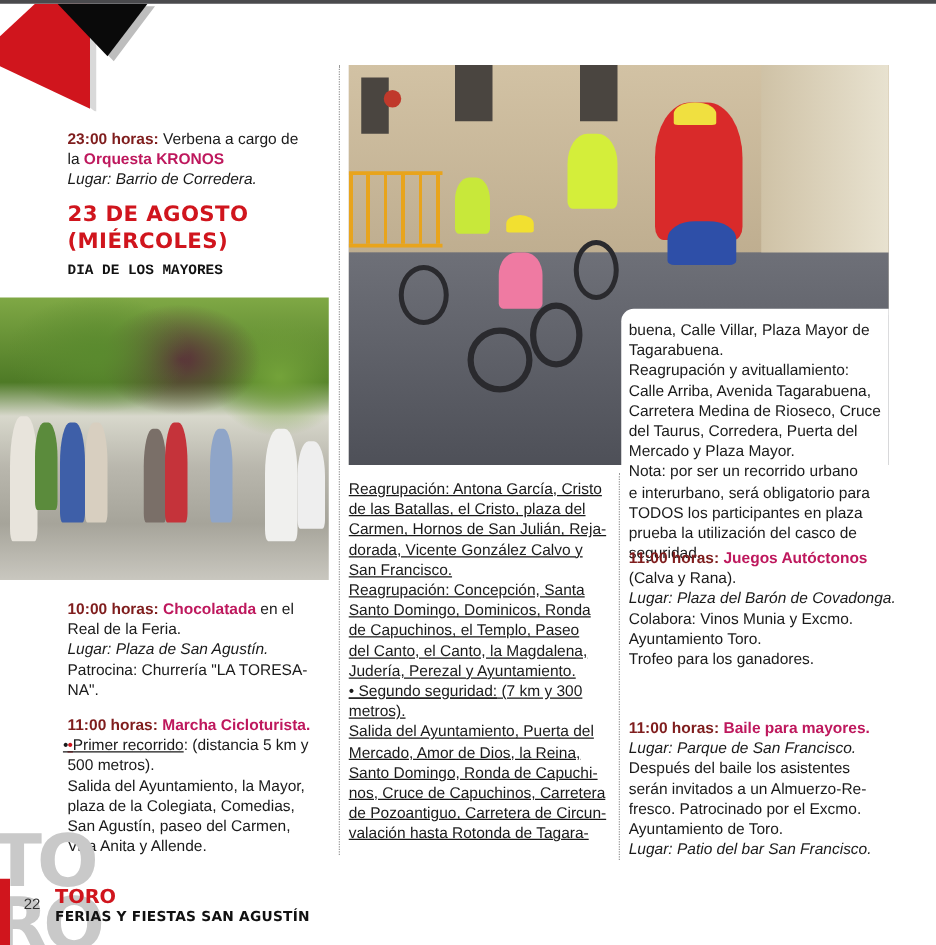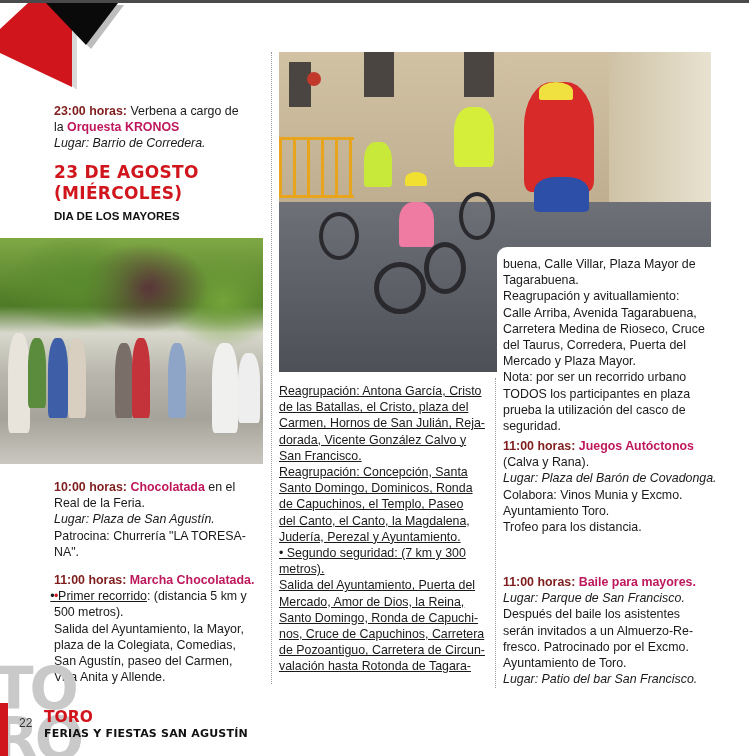--- a/index.html
+++ b/index.html
@@ -20,21 +20,21 @@
   .it { font-style: italic; }
   .ul { text-decoration: underline; }
 
   .date-head {
     position: absolute; left: 54px; top: 162px;
     font-family: "DejaVu Sans", sans-serif; font-weight: bold;
     color: #d0151d; font-size: 17px; line-height: 21px; letter-spacing: 0.3px;
   }
   .day-sub {
     position: absolute; left: 54px; top: 210px;
-    font-family: Liberation Sans, sans-serif; font-weight: bold; font-size: 11.5px; color: #111;
+    font-family: Liberation Mono, monospace; font-weight: bold; font-size: 11.5px; color: #111;
   }
 
   .dots-v {
     position: absolute; width: 0; border-left: 1px dotted #9a9a9a;
   }
 
   .photo { position: absolute; overflow: hidden; }
   .photo-left {
     left: 0; top: 238px; width: 263px; height: 226px;
     background:
@@ -116,21 +116,21 @@
 
 <div class="col" style="left:54px; top:479px; width:215px;">
   <p><span class="b">10:00 horas:</span> <span class="red">Chocolatada</span><span> en el</span></p>
   <p>Real de la Feria.</p>
   <p class="it">Lugar: Plaza de San Agustín.</p>
   <p>Patrocina: Churrería "LA TORESA-</p>
   <p>NA".</p>
 </div>
 
 <div class="col" style="left:54px; top:572px; width:215px;">
-  <p><span class="b">11:00 horas:</span> <span class="red">Marcha Chocolatada.</span></p>
+  <p><span class="b">11:00 horas:</span> <span class="red">Marcha Cicloturista.</span></p>
   <p><span class="red ul" style="font-weight:normal;color:#d0151d;">•</span><span class="ul" style="margin-left:-8px;">• Primer recorrido</span><span>: (distancia 5 km y</span></p>
   <p>500 metros).</p>
   <p>Salida del Ayuntamiento, la Mayor,</p>
   <p>plaza de la Colegiata, Comedias,</p>
   <p>San Agustín, paseo del Carmen,</p>
   <p>Villa Anita y Allende.</p>
 </div>
 
 <div class="photo photo-right">
   <div style="position:absolute; left:0; top:0; width:100%; height:150px; background:linear-gradient(180deg,#d2c2a4,#bfae90);"></div>
@@ -178,32 +178,33 @@
 
 <div class="col" style="left:503px; top:256px; width:210px;">
   <p>buena, Calle Villar, Plaza Mayor de</p>
   <p>Tagarabuena.</p>
   <p>Reagrupación y avituallamiento:</p>
   <p>Calle Arriba, Avenida Tagarabuena,</p>
   <p>Carretera Medina de Rioseco, Cruce</p>
   <p>del Taurus, Corredera, Puerta del</p>
   <p>Mercado y Plaza Mayor.</p>
   <p>Nota: por ser un recorrido urbano</p>
+  <p>e interurbano, será obligatorio para</p>
   <p>TODOS los participantes en plaza</p>
   <p>prueba la utilización del casco de</p>
   <p>seguridad.</p>
 </div>
 
 <div class="col" style="left:503px; top:438px; width:215px;">
   <p><span class="b">11:00 horas:</span> <span class="red">Juegos Autóctonos</span></p>
   <p>(Calva y Rana).</p>
   <p class="it">Lugar: Plaza del Barón de Covadonga.</p>
   <p>Colabora: Vinos Munia y Excmo.</p>
   <p>Ayuntamiento Toro.</p>
-  <p>Trofeo para los distancia.</p>
+  <p>Trofeo para los ganadores.</p>
 </div>
 
 <div class="col" style="left:503px; top:574px; width:215px;">
   <p><span class="b">11:00 horas:</span> <span class="red">Baile para mayores.</span></p>
   <p class="it">Lugar: Parque de San Francisco.</p>
   <p>Después del baile los asistentes</p>
   <p>serán invitados a un Almuerzo-Re-</p>
   <p>fresco. Patrocinado por el Excmo.</p>
   <p>Ayuntamiento de Toro.</p>
   <p class="it">Lugar: Patio del bar San Francisco.</p>

